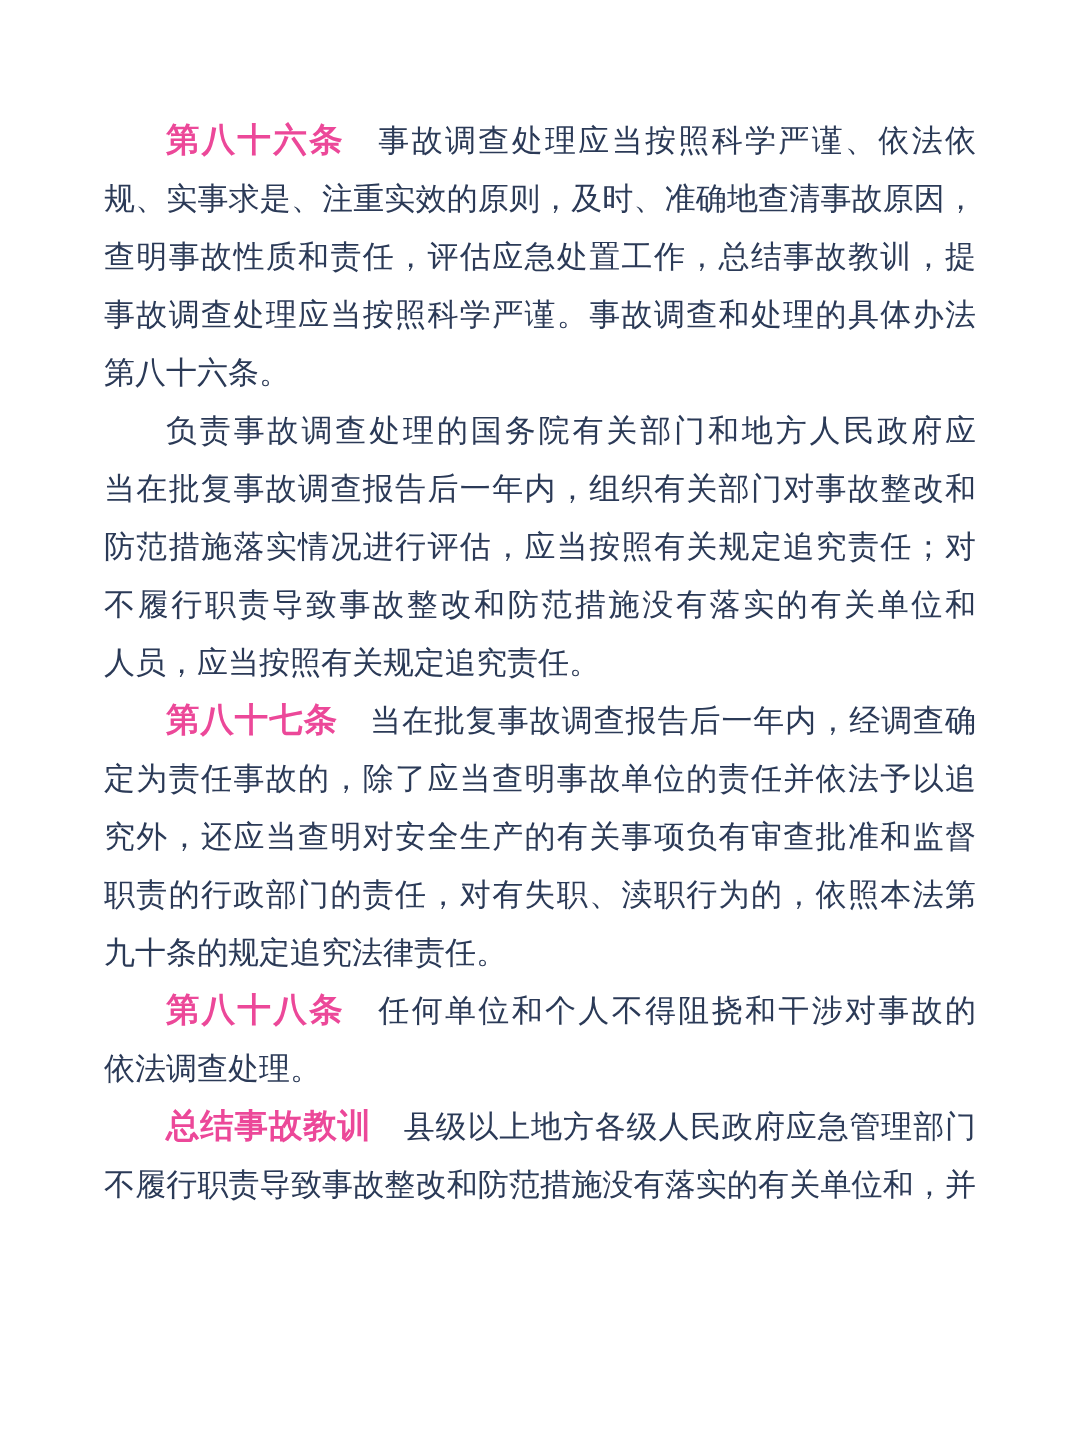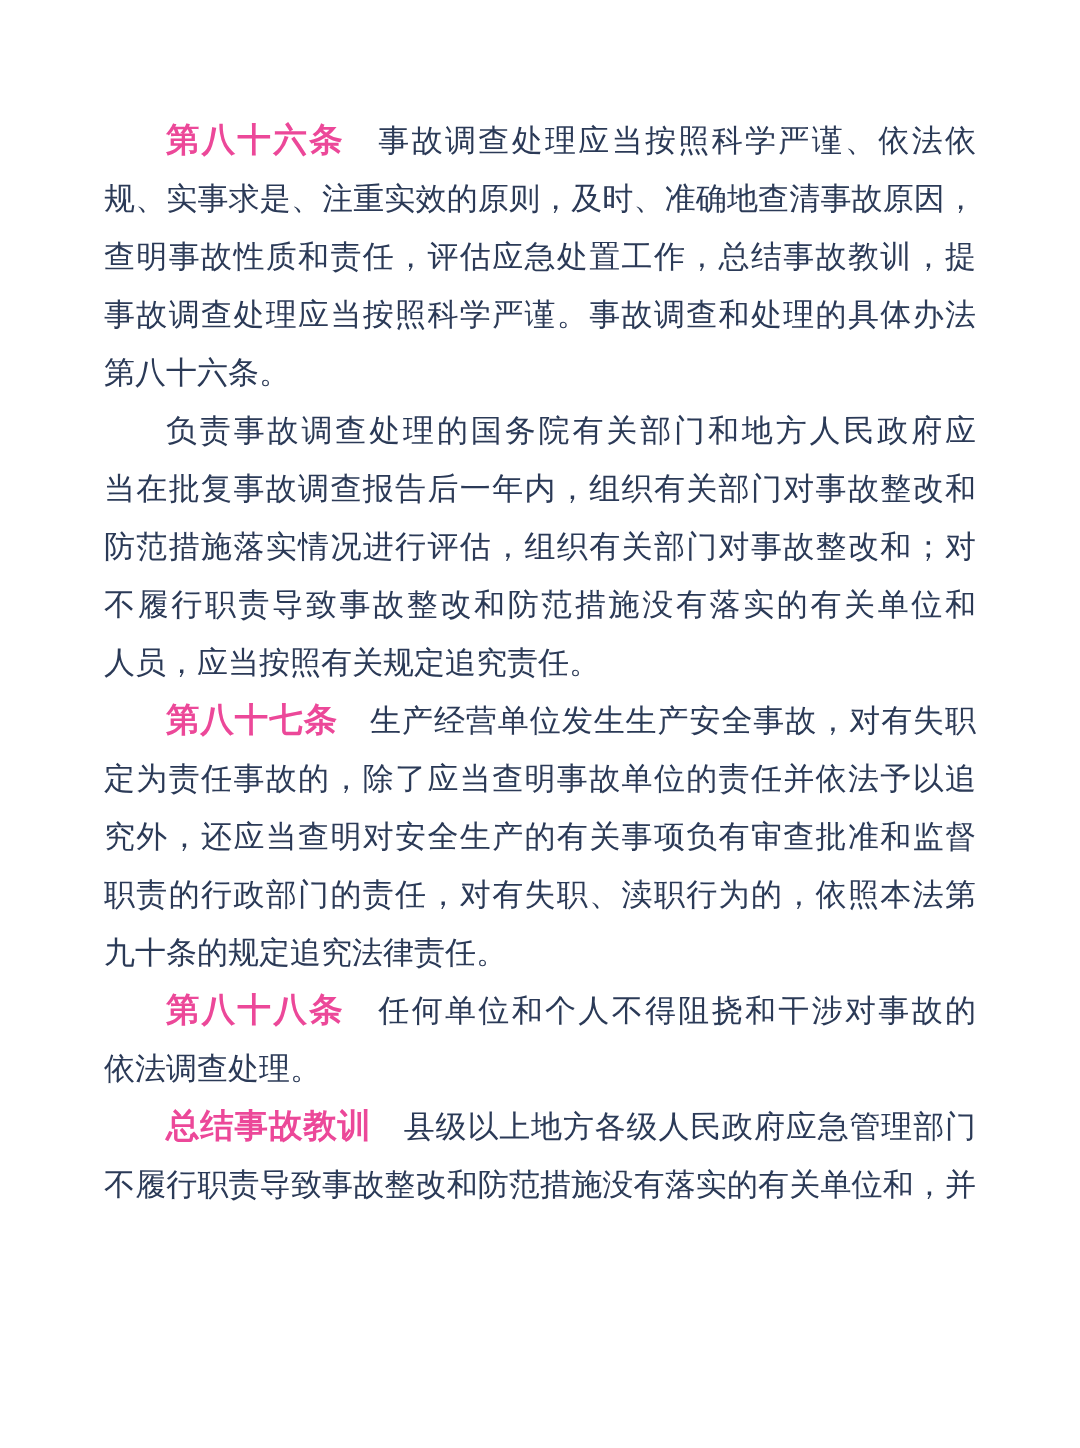--- a/index.html
+++ b/index.html
@@ -52,27 +52,27 @@
     <div class="ln"><span>规、实事求是、注重实效的原则，及时、准确地查清事故原因，</span></div>
     <div class="ln"><span>查明事故性质和责任，评估应急处置工作，总结事故教训，提</span></div>
     <div class="ln"><span>事故调查处理应当按照科学严谨。事故调查和处理的具体办法</span></div>
     <div class="ln end"><span>第八十六条。</span></div>
   </div>
 
 
   <div class="para">
     <div class="ln first"><span>负责事故调查处理的国务院有关部门和地方人民政府应</span></div>
     <div class="ln"><span>当在批复事故调查报告后一年内，组织有关部门对事故整改和</span></div>
-    <div class="ln"><span>防范措施落实情况进行评估，组织有关部门对事故整改和；对</span></div>
+    <div class="ln"><span>防范措施落实情况进行评估，应当按照有关规定追究责任；对</span></div>
     <div class="ln"><span>不履行职责导致事故整改和防范措施没有落实的有关单位和</span></div>
     <div class="ln end"><span>人员，应当按照有关规定追究责任。</span></div>
   </div>
 
   <div class="para">
-    <div class="ln first"><span class="art">第八十七条</span><span>　生产经营单位发生生产安全事故，对有失职</span></div>
+    <div class="ln first"><span class="art">第八十七条</span><span>　当在批复事故调查报告后一年内，经调查确</span></div>
     <div class="ln"><span>定为责任事故的，除了应当查明事故单位的责任并依法予以追</span></div>
     <div class="ln"><span>究外，还应当查明对安全生产的有关事项负有审查批准和监督</span></div>
     <div class="ln"><span>职责的行政部门的责任，对有失职、渎职行为的，依照本法第</span></div>
     <div class="ln end"><span>九十条的规定追究法律责任。</span></div>
   </div>
 
   <div class="para">
     <div class="ln first"><span class="art">第八十八条</span><span>　任何单位和个人不得阻挠和干涉对事故的</span></div>
     <div class="ln end"><span>依法调查处理。</span></div>
   </div>

